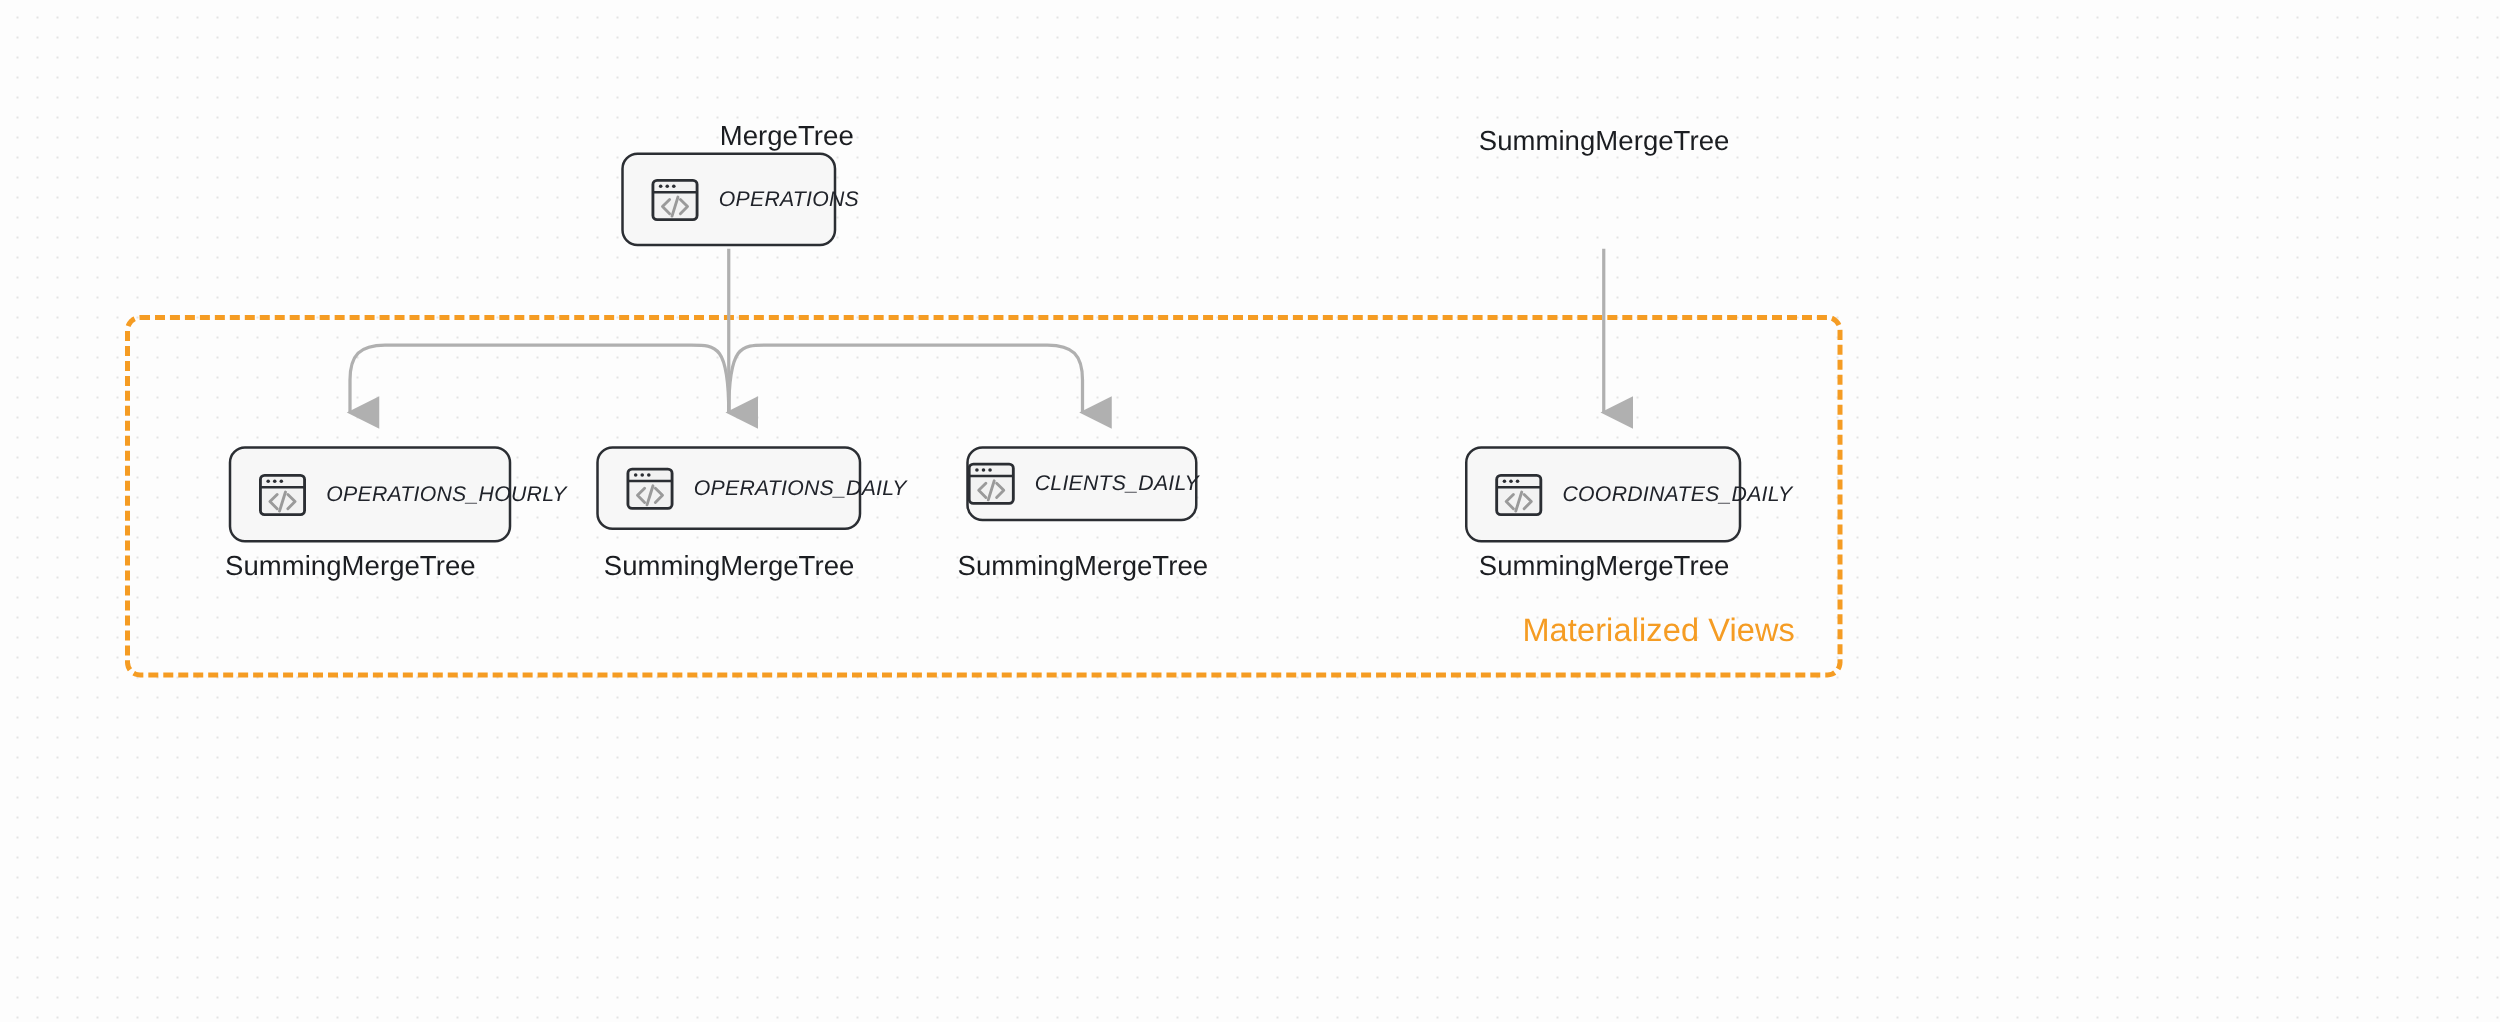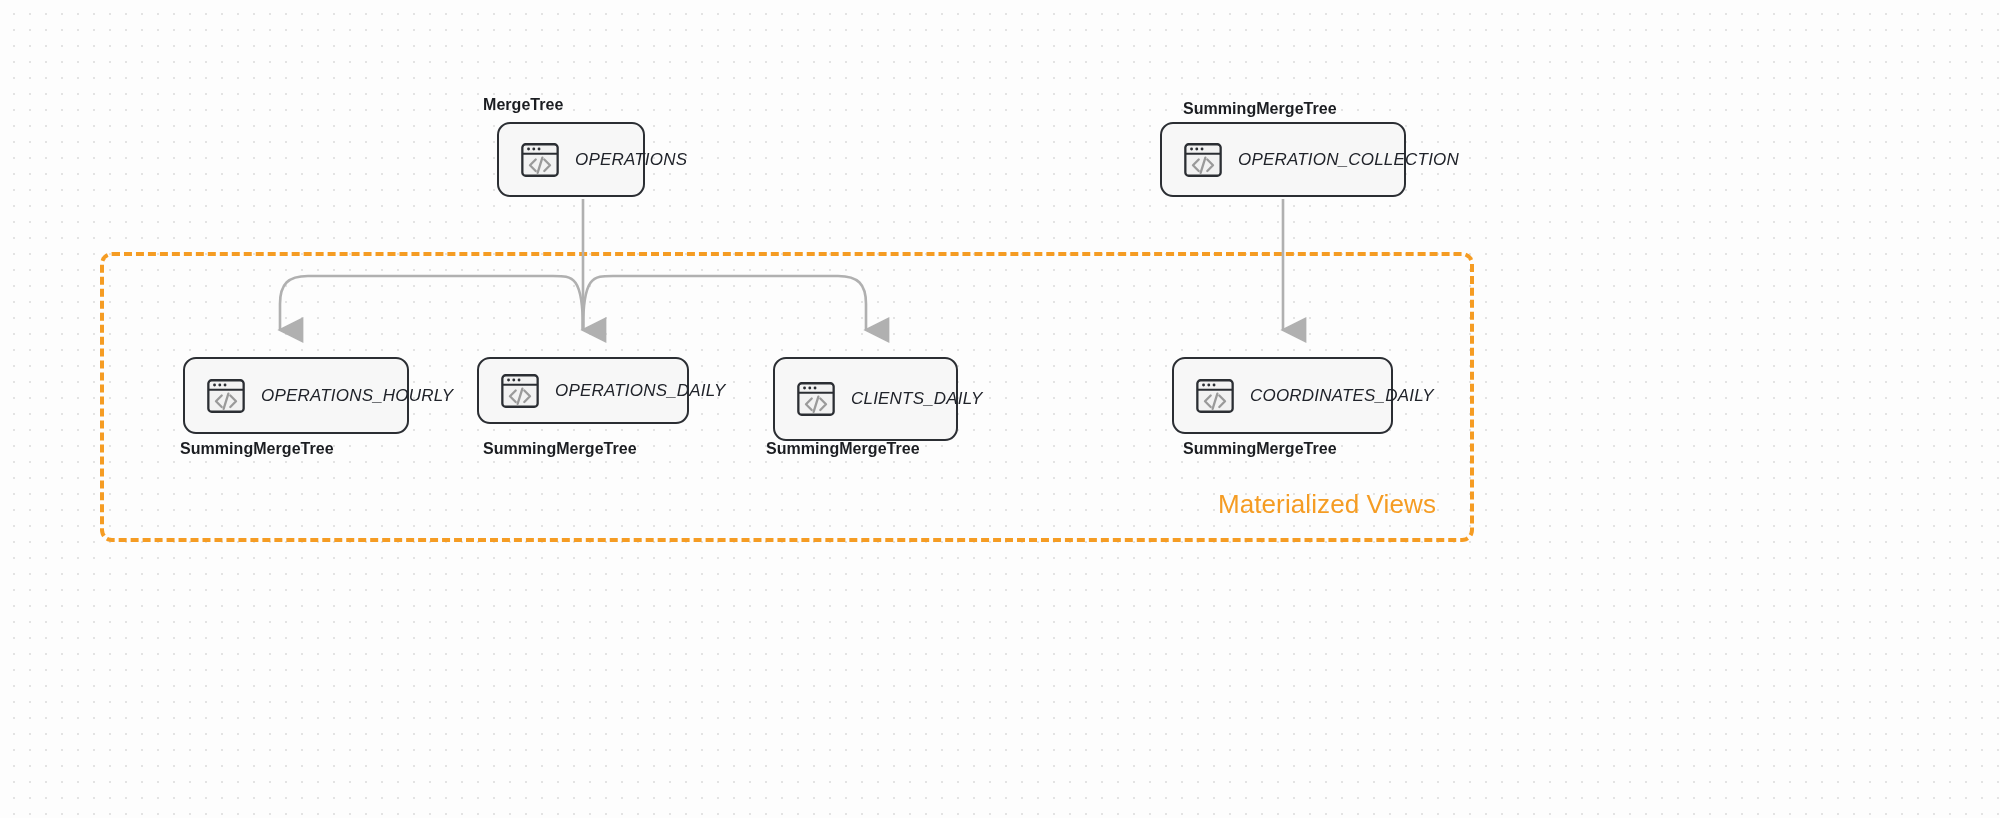--- a/index.html
+++ b/index.html
@@ -70,26 +70,25 @@
   .node .node-label {
     font-style: italic;
     font-size: 17px;
     color: #20232a;
     letter-spacing: .2px;
     white-space: nowrap;
   }
 
   .engine-label {
     position: absolute;
-    font-size: 16px;
+    font-size: 22px;
     color: #1b1d21;
     white-space: nowrap;
-    text-align: left;
+    text-align: right;
     letter-spacing: .05px;
-    font-weight: bold;
   }
 </style>
 </head>
 <body>
 
 <div id="canvas">
 
   <div id="mv-group">
     <div id="mv-label">Materialized Views</div>
   </div>
@@ -107,49 +106,36 @@
 
     <path d="M 583 300 L 583 330" fill="none" stroke="#b0b0b0" stroke-width="2.6" marker-end="url(#arrowhead)"></path>
 
     <path d="M 583 330 C 583 276 593 276 613 276 L 838 276 C 858 276 866 284 866 304 L 866 330" fill="none" stroke="#b0b0b0" stroke-width="2.6" marker-end="url(#arrowhead)"></path>
 
     <path d="M 1283 199 L 1283 330" fill="none" stroke="#b0b0b0" stroke-width="2.6" marker-end="url(#arrowhead)"></path>
   </svg>
 
   <div class="engine-label" style="left:483px; top:96px; width:200px;">MergeTree</div>
 
-  <div class="node" style="left:497px; top:122px; width:148px; height:75px;">
+  <div class="node" style="left:497px; top:122px; width:172px; height:75px;">
     <svg class="code-icon" viewBox="0 0 44 44">
       <rect x="3.5" y="5.5" width="37" height="33" rx="3.5" fill="#f2f2f2" stroke="#2b2e33" stroke-width="2.4"></rect>
       <path d="M 3.5 15.5 L 40.5 15.5" stroke="#2b2e33" stroke-width="2.2"></path>
       <circle cx="10" cy="10.5" r="1.5" fill="#2b2e33"></circle>
       <circle cx="15.5" cy="10.5" r="1.5" fill="#2b2e33"></circle>
       <circle cx="21" cy="10.5" r="1.5" fill="#2b2e33"></circle>
       <path d="M 17.5 21.5 L 11.5 27.5 L 17.5 33.5" fill="none" stroke="#9a9a9a" stroke-width="2.4" stroke-linecap="round" stroke-linejoin="round"></path>
       <path d="M 26.5 21.5 L 32.5 27.5 L 26.5 33.5" fill="none" stroke="#9a9a9a" stroke-width="2.4" stroke-linecap="round" stroke-linejoin="round"></path>
       <path d="M 24.5 19.5 L 19.5 35.5" fill="none" stroke="#9a9a9a" stroke-width="2.4" stroke-linecap="round"></path>
     </svg>
     <span class="node-label">OPERATIONS</span>
   </div>
 
   <div class="engine-label" style="left:1183px; top:100px; width:200px;">SummingMergeTree</div>
 
-  <div class="node" style="left:1160px; top:122px; width:246px; height:75px;">
-    <svg class="code-icon" viewBox="0 0 44 44">
-      <rect x="3.5" y="5.5" width="37" height="33" rx="3.5" fill="#f2f2f2" stroke="#2b2e33" stroke-width="2.4"></rect>
-      <path d="M 3.5 15.5 L 40.5 15.5" stroke="#2b2e33" stroke-width="2.2"></path>
-      <circle cx="10" cy="10.5" r="1.5" fill="#2b2e33"></circle>
-      <circle cx="15.5" cy="10.5" r="1.5" fill="#2b2e33"></circle>
-      <circle cx="21" cy="10.5" r="1.5" fill="#2b2e33"></circle>
-      <path d="M 17.5 21.5 L 11.5 27.5 L 17.5 33.5" fill="none" stroke="#9a9a9a" stroke-width="2.4" stroke-linecap="round" stroke-linejoin="round"></path>
-      <path d="M 26.5 21.5 L 32.5 27.5 L 26.5 33.5" fill="none" stroke="#9a9a9a" stroke-width="2.4" stroke-linecap="round" stroke-linejoin="round"></path>
-      <path d="M 24.5 19.5 L 19.5 35.5" fill="none" stroke="#9a9a9a" stroke-width="2.4" stroke-linecap="round"></path>
-    </svg>
-    <span class="node-label">OPERATION_COLLECTION</span>
-  </div>
 
   <div class="node" style="left:167px; top:357px; width:226px; height:77px;margin-left:16px;">
     <svg class="code-icon" viewBox="0 0 44 44">
       <rect x="3.5" y="5.5" width="37" height="33" rx="3.5" fill="#f2f2f2" stroke="#2b2e33" stroke-width="2.4"></rect>
       <path d="M 3.5 15.5 L 40.5 15.5" stroke="#2b2e33" stroke-width="2.2"></path>
       <circle cx="10" cy="10.5" r="1.5" fill="#2b2e33"></circle>
       <circle cx="15.5" cy="10.5" r="1.5" fill="#2b2e33"></circle>
       <circle cx="21" cy="10.5" r="1.5" fill="#2b2e33"></circle>
       <path d="M 17.5 21.5 L 11.5 27.5 L 17.5 33.5" fill="none" stroke="#9a9a9a" stroke-width="2.4" stroke-linecap="round" stroke-linejoin="round"></path>
       <path d="M 26.5 21.5 L 32.5 27.5 L 26.5 33.5" fill="none" stroke="#9a9a9a" stroke-width="2.4" stroke-linecap="round" stroke-linejoin="round"></path>
@@ -167,21 +153,21 @@
       <circle cx="15.5" cy="10.5" r="1.5" fill="#2b2e33"></circle>
       <circle cx="21" cy="10.5" r="1.5" fill="#2b2e33"></circle>
       <path d="M 17.5 21.5 L 11.5 27.5 L 17.5 33.5" fill="none" stroke="#9a9a9a" stroke-width="2.4" stroke-linecap="round" stroke-linejoin="round"></path>
       <path d="M 26.5 21.5 L 32.5 27.5 L 26.5 33.5" fill="none" stroke="#9a9a9a" stroke-width="2.4" stroke-linecap="round" stroke-linejoin="round"></path>
       <path d="M 24.5 19.5 L 19.5 35.5" fill="none" stroke="#9a9a9a" stroke-width="2.4" stroke-linecap="round"></path>
     </svg>
     <span class="node-label">OPERATIONS_DAILY</span>
   </div>
   <div class="engine-label" style="left:483px; top:440px; width:200px;">SummingMergeTree</div>
 
-  <div class="node" style="left:773px; top:357px; width:185px; height:84px;">
+  <div class="node" style="left:773px; top:357px; width:185px; height:60px;justify-content:center;">
     <svg class="code-icon" viewBox="0 0 44 44">
       <rect x="3.5" y="5.5" width="37" height="33" rx="3.5" fill="#f2f2f2" stroke="#2b2e33" stroke-width="2.4"></rect>
       <path d="M 3.5 15.5 L 40.5 15.5" stroke="#2b2e33" stroke-width="2.2"></path>
       <circle cx="10" cy="10.5" r="1.5" fill="#2b2e33"></circle>
       <circle cx="15.5" cy="10.5" r="1.5" fill="#2b2e33"></circle>
       <circle cx="21" cy="10.5" r="1.5" fill="#2b2e33"></circle>
       <path d="M 17.5 21.5 L 11.5 27.5 L 17.5 33.5" fill="none" stroke="#9a9a9a" stroke-width="2.4" stroke-linecap="round" stroke-linejoin="round"></path>
       <path d="M 26.5 21.5 L 32.5 27.5 L 26.5 33.5" fill="none" stroke="#9a9a9a" stroke-width="2.4" stroke-linecap="round" stroke-linejoin="round"></path>
       <path d="M 24.5 19.5 L 19.5 35.5" fill="none" stroke="#9a9a9a" stroke-width="2.4" stroke-linecap="round"></path>
     </svg>

